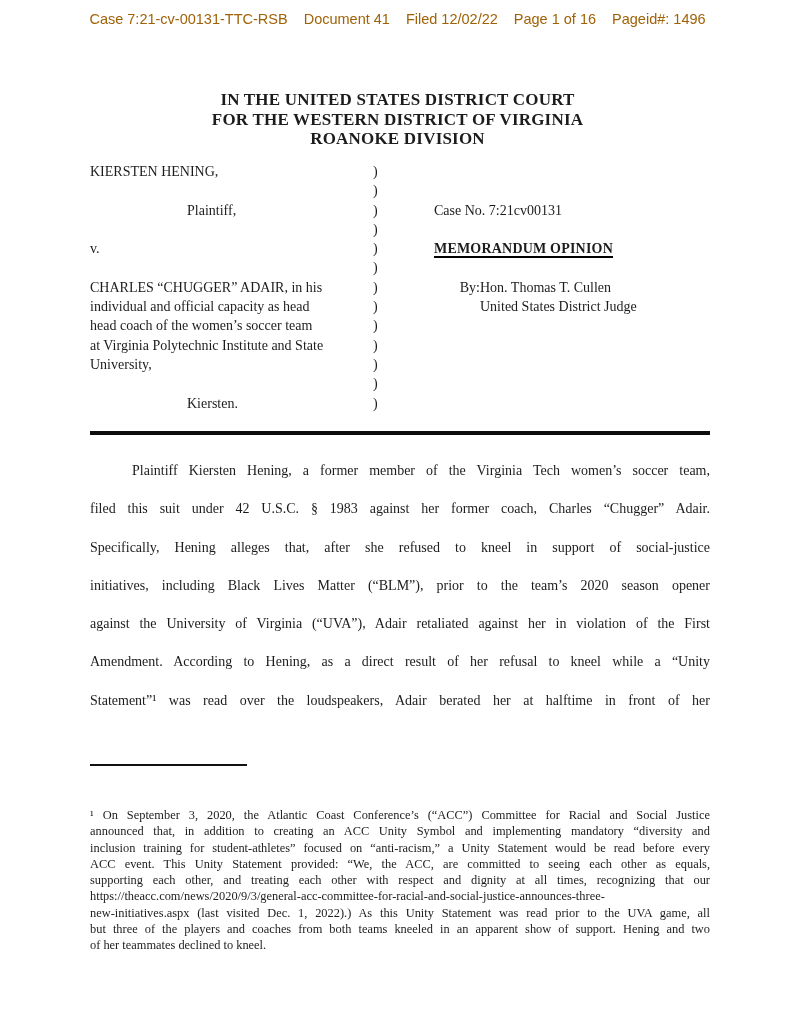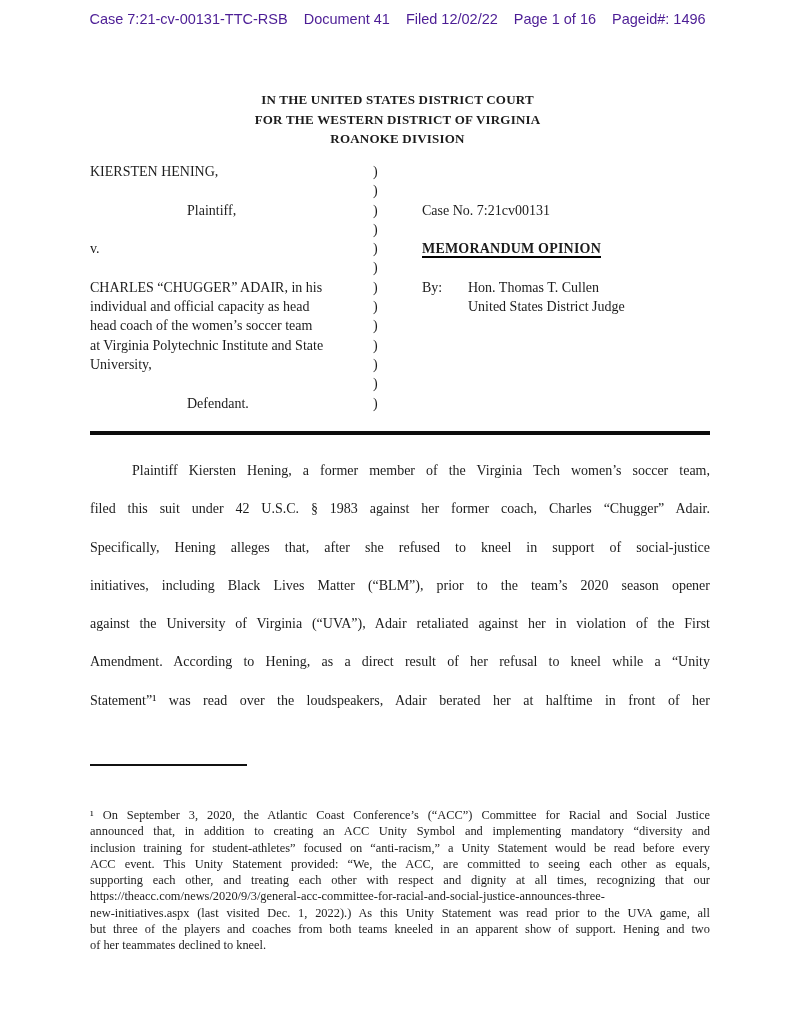--- a/index.html
+++ b/index.html
@@ -24,37 +24,37 @@
     font-size: 14.5px;
     white-space: nowrap;
   }
 
   
   .court-title {
     position: absolute;
     top: 90px; left: 0; right: 0;
     text-align: center;
     font-weight: bold;
-    font-size: 13px;
+    font-size: 17px;
     line-height: 19.6px;
     letter-spacing: 0.2px;
   }
 
   
   .caption {
     position: absolute;
     left: 90px; top: 164px;
     width: 620px;
     font-size: 14px;
   }
   .cap-row { position: relative; height: 19.3px; }
   .cap-left  { position: absolute; left: 0; top: 0; white-space: nowrap; }
   .cap-left.indented { left: 97px; }
   .cap-paren { position: absolute; left: 283px; top: 0; }
-  .cap-right { position: absolute; left: 332px; top: 0; white-space: nowrap; }
+  .cap-right { position: absolute; left: 344px; top: 0; white-space: nowrap; text-align: right; }
   .cap-right.judge-title-row { padding-left: 46px; }
   .opinion-title {
     font-weight: bold;
     border-bottom: 2px solid #000;
     letter-spacing: 0.2px;
     margin-top: 8px;
   }
   .by-label { display: inline-block; width: 46px; }
 
   
@@ -100,21 +100,21 @@
     text-align-last: justify;
     white-space: nowrap;
   }
   .fline.last { text-align-last: left; }
 </style>
 </head>
 <body>
 
 <div class="page">
 
-  <div class="ecf-header" style="color: #4c1d95;">
+  <div class="ecf-header" style="color: #a16207;">
     <span>Case 7:21-cv-00131-TTC-RSB</span>
     <span>Document 41</span>
     <span>Filed 12/02/22</span>
     <span>Page 1 of 16</span>
     <span>Pageid#: 1496</span>
   </div>
 
   <div class="court-title">
     <div>IN THE UNITED STATES DISTRICT COURT</div>
     <div>FOR THE WESTERN DISTRICT OF VIRGINIA</div>
@@ -164,21 +164,21 @@
       <span class="cap-paren">)</span>
     </div>
     <div class="cap-row">
       <span class="cap-left">University,</span>
       <span class="cap-paren">)</span>
     </div>
     <div class="cap-row">
       <span class="cap-paren">)</span>
     </div>
     <div class="cap-row">
-      <span class="cap-left indented">Defendant.</span>
+      <span class="cap-left indented">Kiersten.</span>
       <span class="cap-paren">)</span>
     </div>
   </div>
 
   <div class="rule-main"></div>
 
   <div class="body-text">
     <div class="bline first">Plaintiff Kiersten Hening, a former member of the Virginia Tech women’s soccer team,</div>
     <div class="bline">filed this suit under 42 U.S.C. § 1983 against her former coach, Charles “Chugger” Adair.</div>
     <div class="bline">Specifically, Hening alleges that, after she refused to kneel in support of social-justice</div>

